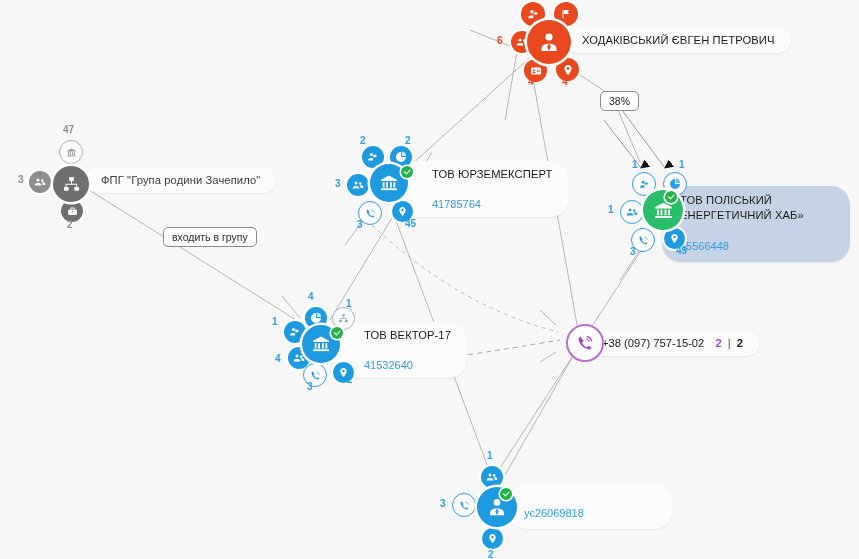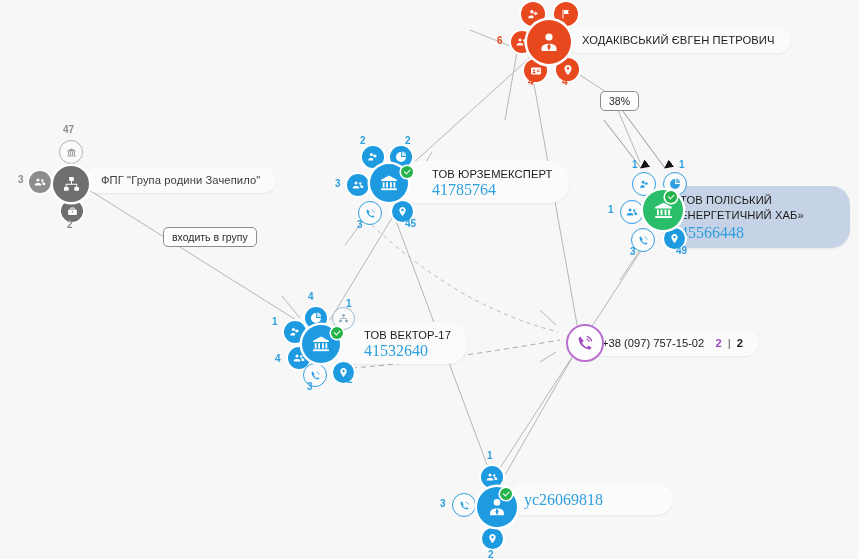--- a/index.html
+++ b/index.html
@@ -33,21 +33,21 @@
     white-space:nowrap;
     line-height:14px;
     box-shadow:0 1px 2px rgba(0,0,0,.07);
   }
   .label.selected{background:#c6d3e6;}
   .label.multiline{white-space:normal;max-width:175px;line-height:15px;}
   .lname{
     font-size:11.2px;color:#1b1b1b;letter-spacing:.1px;display:block;
   }
   .lcode{
-    font-size:16px;color:#2e9fe0;display:block;margin-top:2px;font-family:Liberation Serif, serif;
+    font-size:11px;color:#2e9fe0;display:block;margin-top:16px;
   }
   .label.gray .lname{color:#3c3c3c;}
 
   
   .tick{
     position:absolute;width:12px;height:12px;border-radius:50%;
     background:#24b34b;z-index:7;
     display:flex;align-items:center;justify-content:center;
     box-shadow:0 0 0 1.6px #fff;
   }

